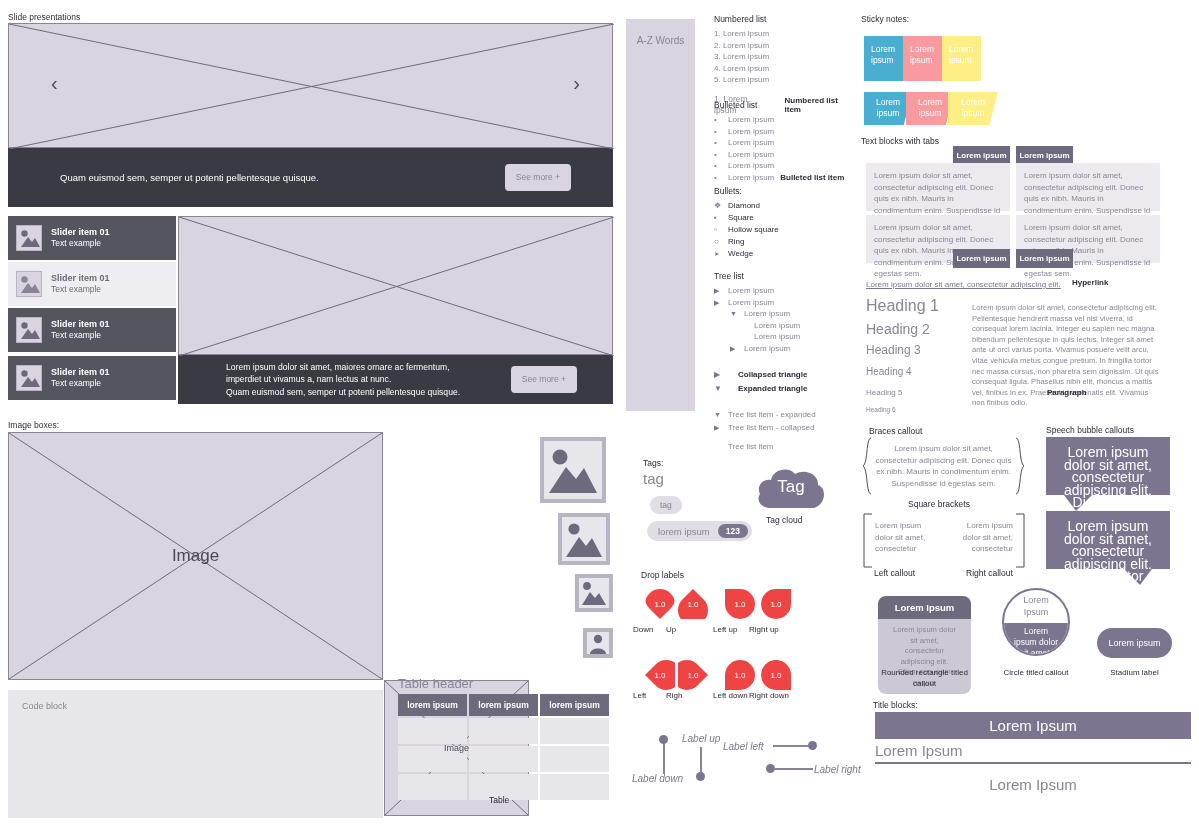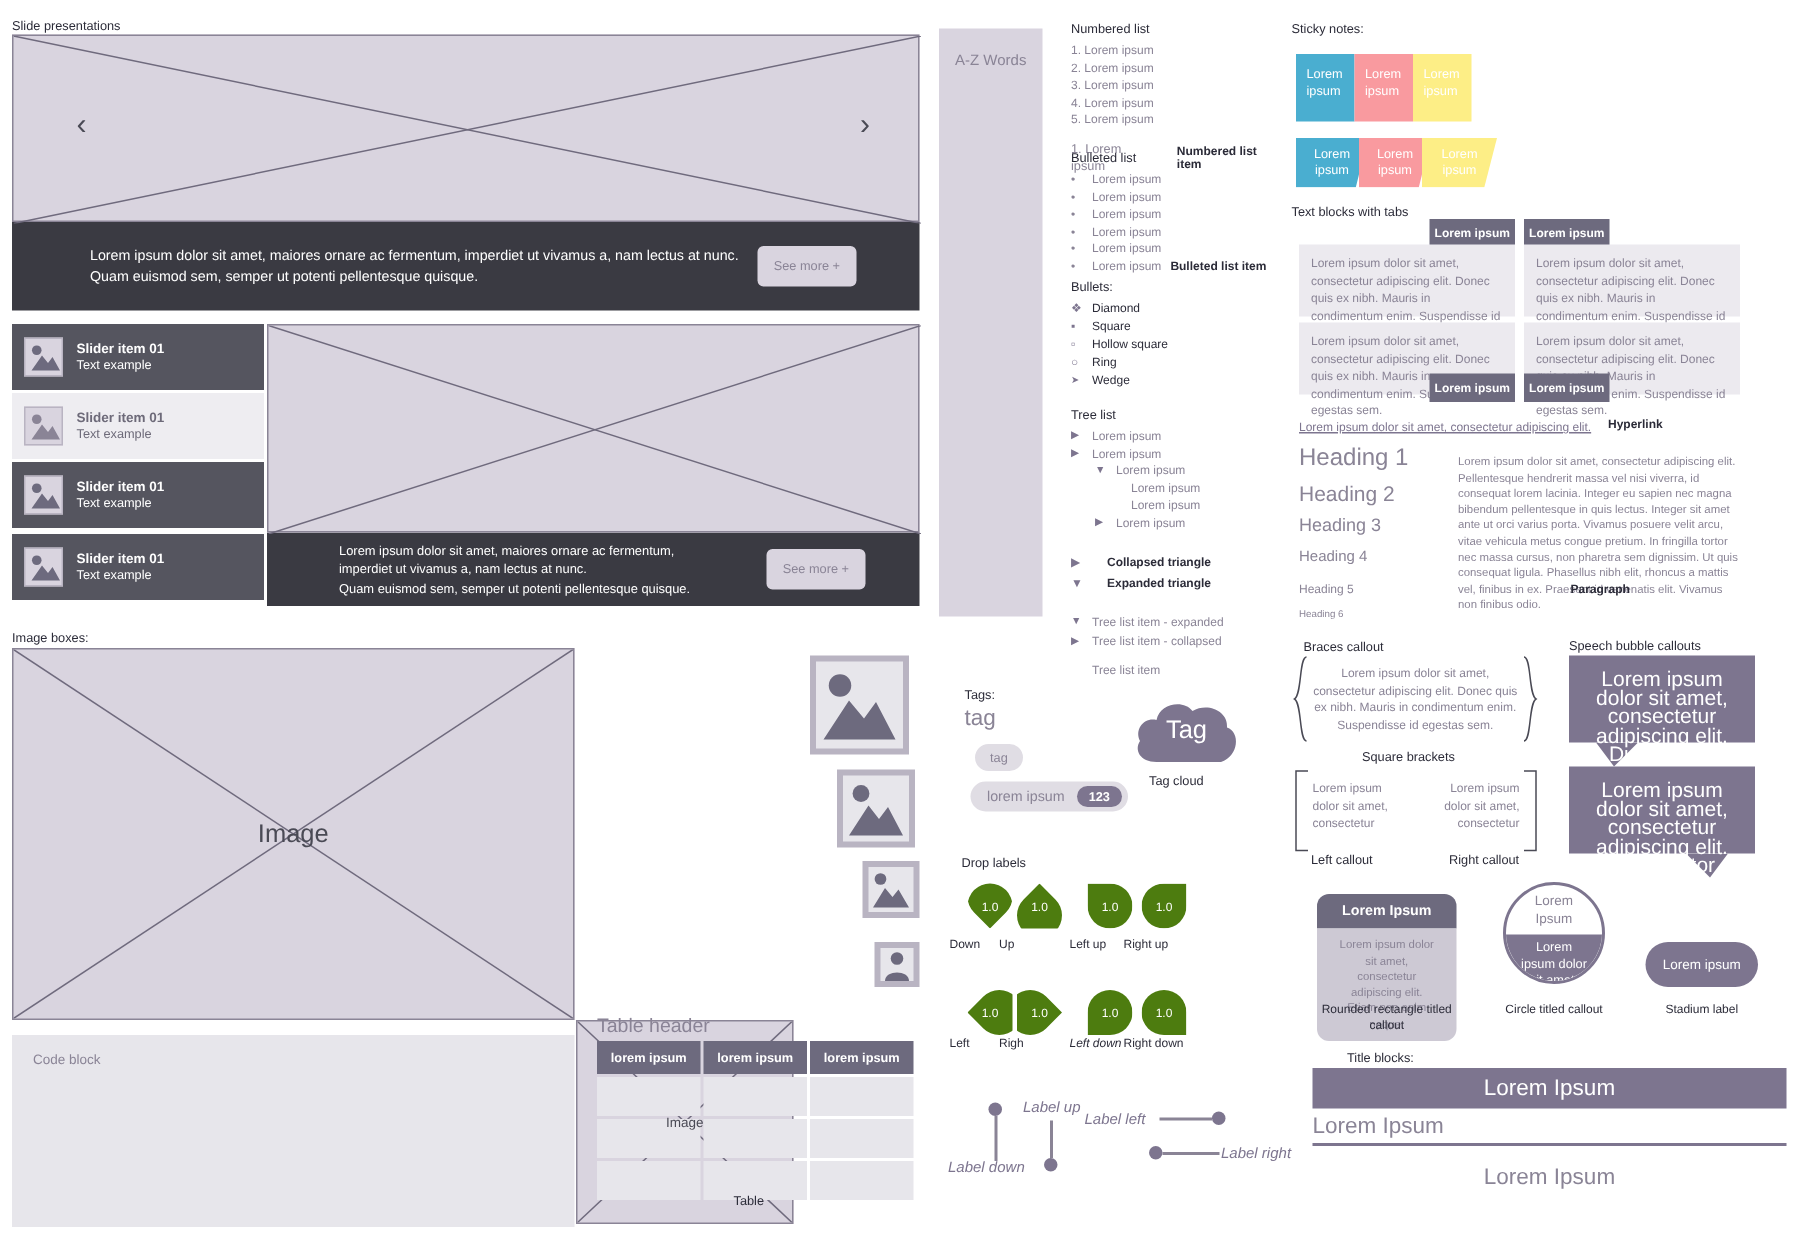--- a/index.html
+++ b/index.html
@@ -91,21 +91,21 @@
   .bubble:after { content:""; position:absolute; width:0; height:0; }
 
   
   .tag-plain { font-size:15px; color:#8a8496; }
   .tag-pill { background:#e0dde4; color:#8a8496; border-radius:9px; font-size:8.5px; padding:4px 10px; display:inline-block; }
   .tag-pill2 { background:#e0dde4; color:#8a8496; border-radius:10px; font-size:9.5px;
                padding:3px 4px 3px 11px; display:inline-flex; align-items:center; gap:8px; }
   .tag-count { background:#7d758f; color:#fff; border-radius:9px; font-size:8.5px; font-weight:bold; padding:2px 8px; }
 
   
-  .drop { width:30px; height:30px; background:#4d7c0f; color:#fff; font-size:8px;
+  .drop { width:30px; height:30px; background:#ef4444; color:#fff; font-size:8px;
           display:flex; align-items:center; justify-content:center; }
   .drop-cap { font-size:8px; color:#2b2b38; text-align:left; line-height:10px; }
 
   
   .dot { width:9px; height:9px; border-radius:50%; background:#7d758f; }
   .vline { width:2px; background:#8a8496; }
   .hline { height:2px; background:#8a8496; }
   .lbl-t { font-size:10px; color:#7d758f;font-style:italic; }
 
   
@@ -130,21 +130,20 @@
   <div class="slide-box" style="width:605px; height:125px;">
     <svg class="slide-x" width="605" height="125">
       <line x1="0" y1="0" x2="605" y2="125" stroke="#6f6a7d" stroke-width="1"></line>
       <line x1="0" y1="125" x2="605" y2="0" stroke="#6f6a7d" stroke-width="1"></line>
     </svg>
     <div class="arrow-nav" style="left:42px; top:48px;">‹</div>
     <div class="arrow-nav" style="right:32px; top:48px;">›</div>
   </div>
   <div class="slide-caption" style="width:605px; height:59px;">
     <div style="padding-left:34px;">
-      <div>Lorem ipsum dolor sit amet, maiores ornare ac fermentum, imperdiet ut vivamus a, nam lectus at nunc.</div>
       <div>Quam euismod sem, semper ut potenti pellentesque quisque.</div>
     </div>
     <div class="see-more" style="margin-right:24px;">See more +</div>
   </div>
 </div>
 
 <div class="abs" style="left:8px; top:216px; width:168px;">
   <div class="slider-item dark">
     <div class="thumb">
       <svg width="22" height="22">
@@ -553,21 +552,21 @@
 <div class="abs drop" style="left:761px; top:589px; clip-path:path('M30 0 L30 15 A15 15 0 1 1 15 0 Z');">1.0</div>
 <div class="abs drop-cap" style="left:749px; top:625px; width:54px;">Right up</div>
 
 <div class="abs drop" style="left:645px; top:660px; clip-path:path('M0 15 L10.6 4.4 A15 15 0 1 1 10.6 25.6 Z');">1.0</div>
 <div class="abs drop-cap" style="left:633px; top:691px; width:54px;">Left</div>
 
 <div class="abs drop" style="left:678px; top:660px; clip-path:path('M30 15 L19.4 25.6 A15 15 0 1 1 19.4 4.4 Z');">1.0</div>
 <div class="abs drop-cap" style="left:666px; top:691px; width:54px;">Righ</div>
 
 <div class="abs drop" style="left:725px; top:660px; clip-path:path('M0 30 L0 15 A15 15 0 1 1 15 30 Z');">1.0</div>
-<div class="abs drop-cap" style="left:713px; top:691px; width:54px;font-style:italic;">Left down</div>
+<div class="abs drop-cap" style="left:713px; top:691px; width:54px;">Left down</div>
 
 <div class="abs drop" style="left:761px; top:660px; clip-path:path('M30 30 L15 30 A15 15 0 1 1 30 15 Z');">1.0</div>
 <div class="abs drop-cap" style="left:749px; top:691px; width:54px;">Right down</div>
 
 <div class="abs" style="left:653px; top:735px;">
   <div class="dot" style="margin-left:6px;"></div>
   <div class="vline" style="height:30px; margin-left:10px;"></div>
 </div>
 <div class="abs lbl-t" style="left:632px; top:773px;">Label down</div>
 
@@ -600,16 +599,16 @@
     <div>Lorem</div>
     <div>Ipsum</div>
   </div>
   <div style="background:#7d758f; color:#fff; font-size:8.5px; line-height:11px; text-align:center; padding:3px 8px; height:35px;">Lorem ipsum dolor sit amet.</div>
 </div>
 <div class="abs shape-cap" style="left:998px; top:668px; width:76px;">Circle titled callout</div>
 
 <div class="abs stadium" style="left:1097px; top:628px; width:75px; height:30px;">Lorem ipsum</div>
 <div class="abs shape-cap" style="left:1097px; top:668px; width:75px;">Stadium label</div>
 
-<div class="abs sec-label" style="left:898px; top:700px;">Title blocks:</div>
+<div class="abs sec-label" style="left:873px; top:700px;">Title blocks:</div>
 <div class="abs titleblock1" style="left:875px; top:712px; width:316px;">Lorem Ipsum</div>
 <div class="abs titleblock2" style="left:875px; top:742px; width:316px;">Lorem Ipsum</div>
 <div class="abs titleblock3" style="left:875px; top:776px; width:316px;">Lorem Ipsum</div>
 
 </body></html>

